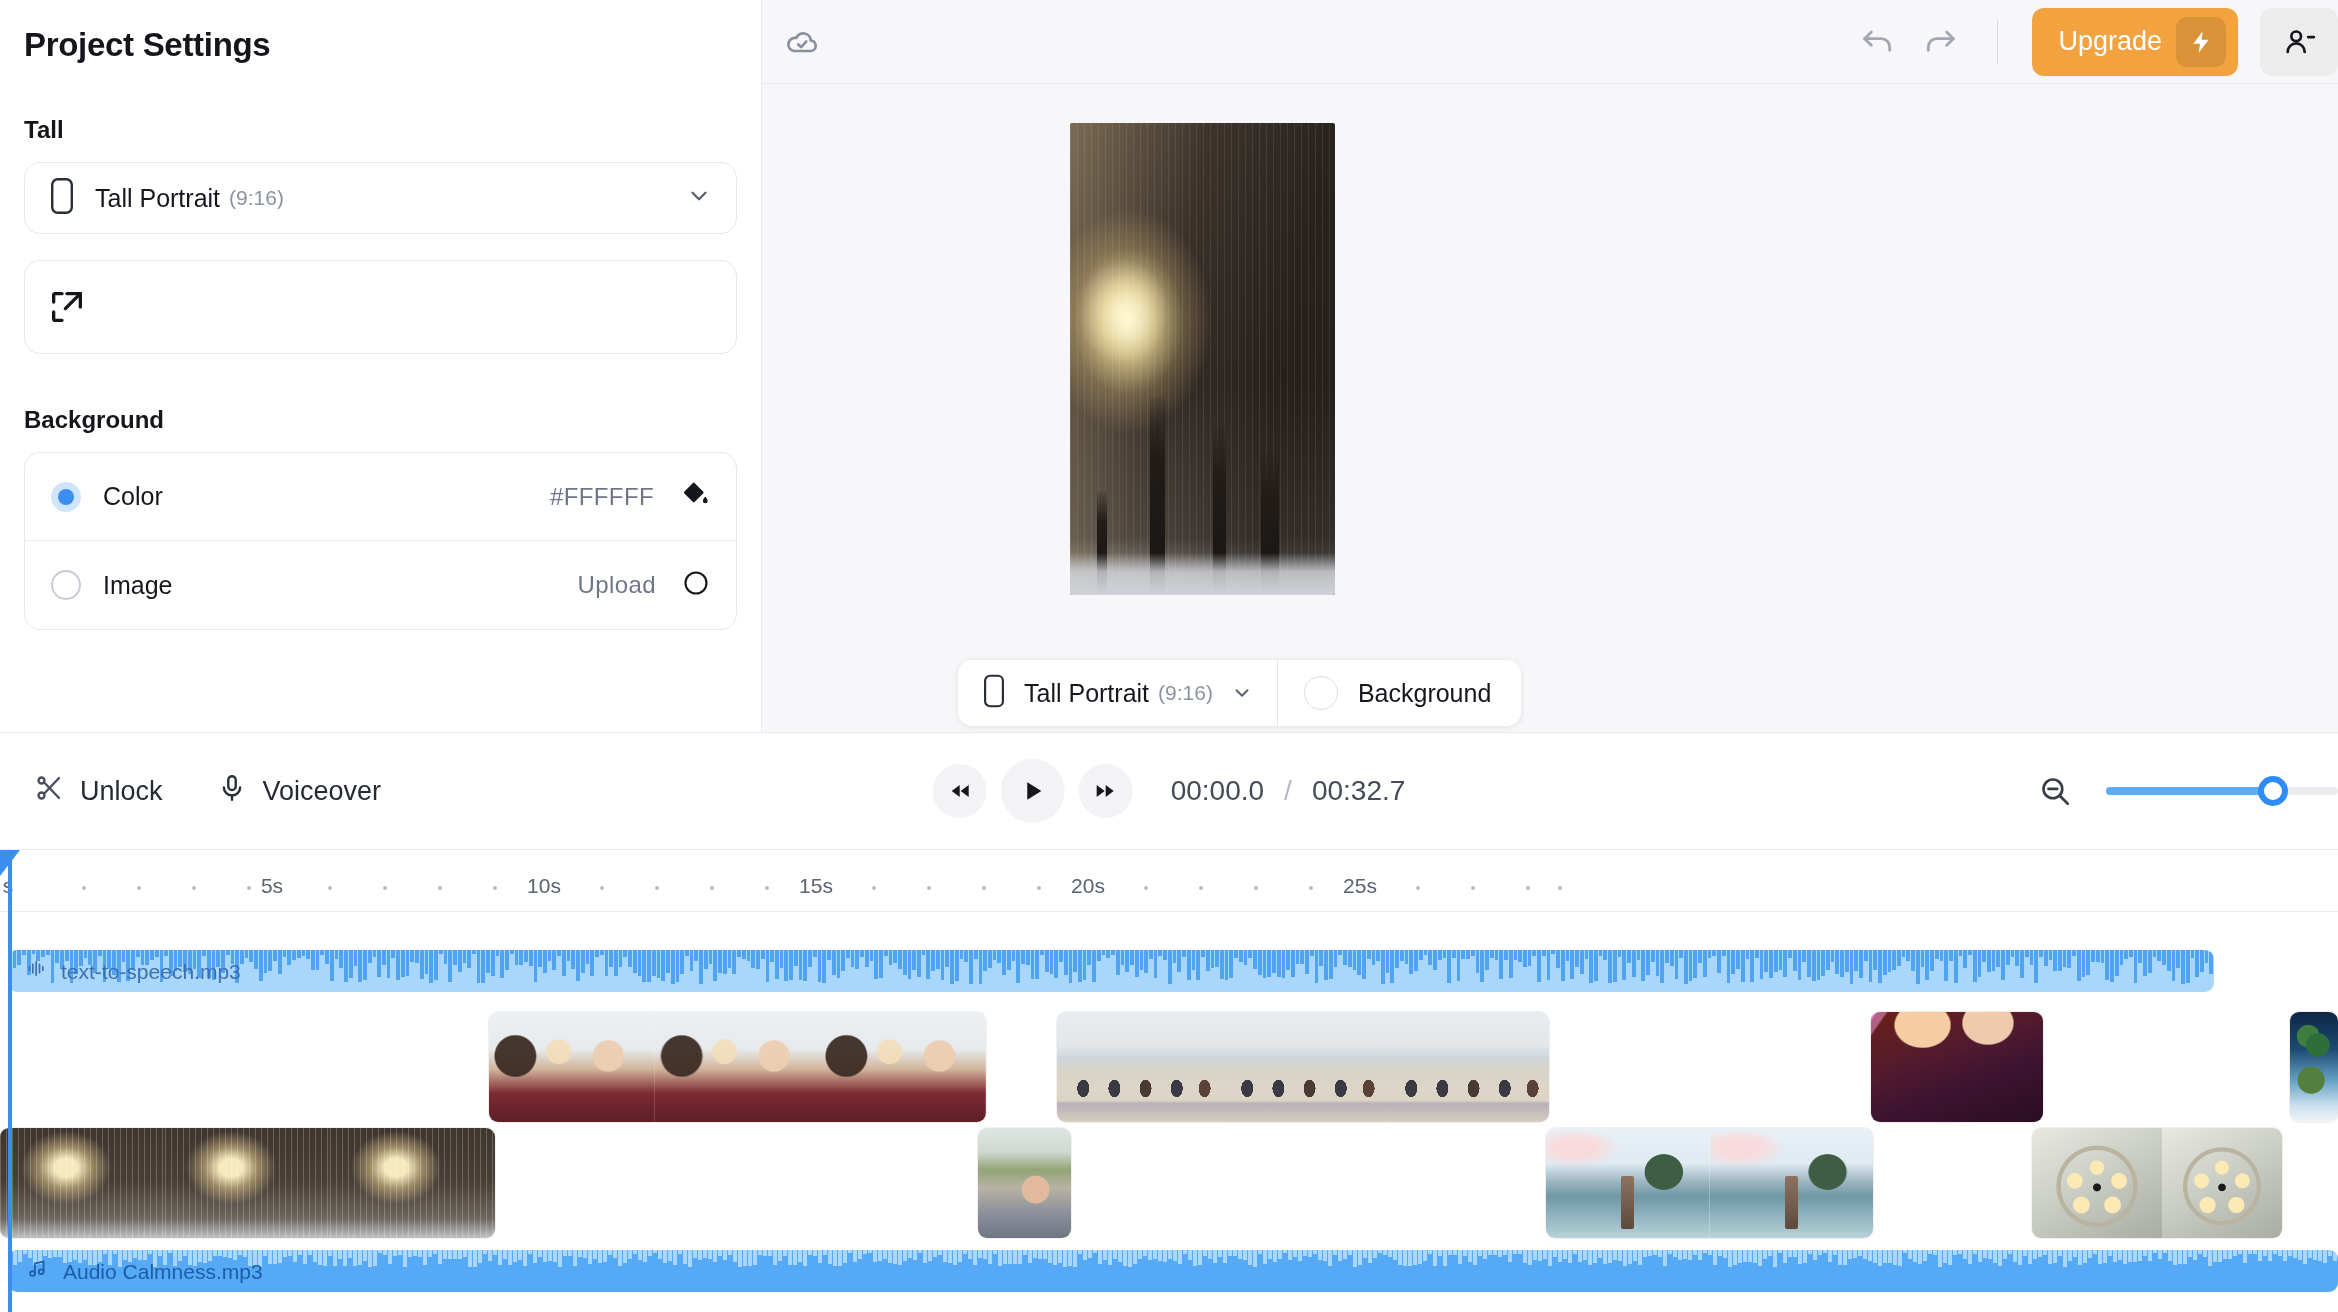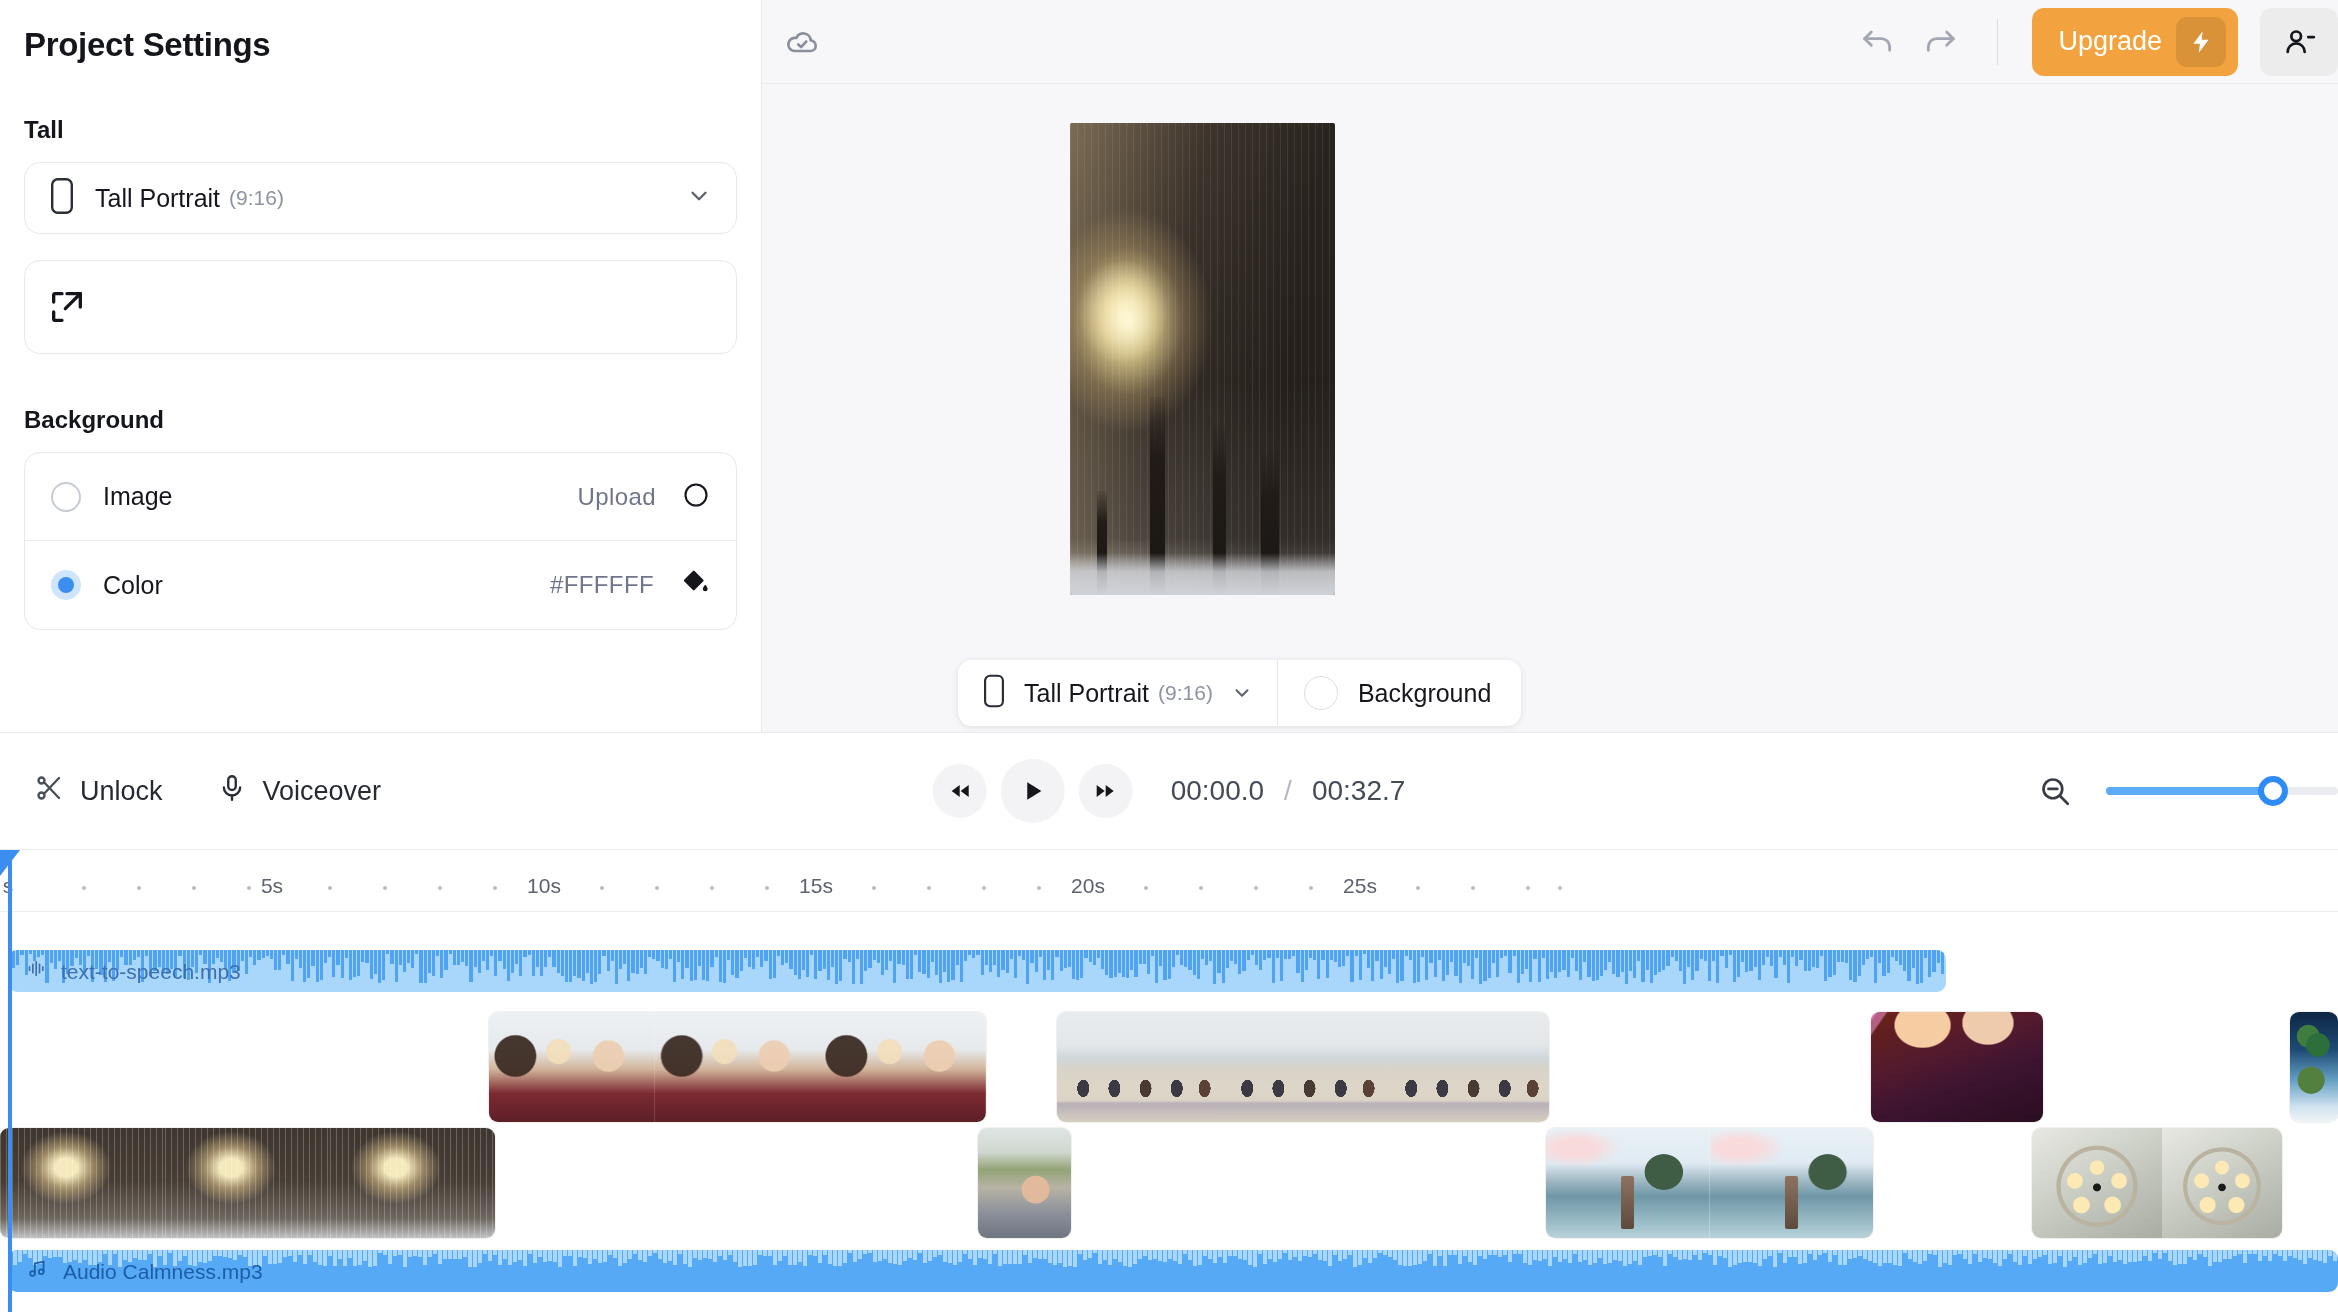--- a/index.html
+++ b/index.html
@@ -364,38 +364,38 @@
             <path d="M20 4v8"></path>
             <path d="M20 4l-9 9"></path>
         </svg>
       </span>
     </div>
 
     <div class="section-label">Background</div>
 
     <div class="card bg-card">
       <div class="bg-row">
-        <span class="radio"></span>
-        <span class="bg-name">Image</span>
-        <span class="bg-value">Upload</span>
-        <span class="bucket">
-          <svg width="28" height="28" viewBox="0 0 24 24" fill="none" stroke="#14161c" stroke-width="1.8">
-              <circle cx="12" cy="12" r="9"></circle>
-            </svg>
-        </span>
-      </div>
-      <div class="bg-row">
         <span class="radio on"></span>
         <span class="bg-name">Color</span>
         <span class="bg-value">#FFFFFF</span>
         <span class="bucket">
           <svg width="30" height="30" viewBox="0 0 24 24" fill="none" stroke="#14161c" stroke-width="1.8" stroke-linejoin="round">
             <path d="M11 3 L18 10 L11 17 L4 10 Z" fill="#14161c" stroke="#14161c"></path>
             <path d="M20.5 13.5c1.2 1.5 1.6 2.4 1.6 3.2a1.9 1.9 0 0 1-3.8 0c0-.8.5-1.7 1.6-3.2z" fill="#14161c" stroke="none"></path>
           </svg>
+        </span>
+      </div>
+      <div class="bg-row">
+        <span class="radio"></span>
+        <span class="bg-name">Image</span>
+        <span class="bg-value">Upload</span>
+        <span class="bucket">
+          <svg width="28" height="28" viewBox="0 0 24 24" fill="none" stroke="#14161c" stroke-width="1.8">
+              <circle cx="12" cy="12" r="9"></circle>
+            </svg>
         </span>
       </div>
     </div>
   </aside>
 
   <header class="header">
     <span class="cloud-icon">
       <svg width="36" height="36" viewBox="0 0 24 24" fill="none" stroke="currentColor" stroke-width="1.8" stroke-linecap="round" stroke-linejoin="round">
         <path d="M6.5 18h11a3.5 3.5 0 0 0 .3-7A5 5 0 0 0 8.2 9.3 4 4 0 0 0 6.5 18z"></path>
         <polyline points="9.5 13.6 11.4 15.4 14.8 11.7"></polyline>
@@ -566,21 +566,21 @@
           <span class="tick-dot" style="left: 1560px;"></span>
         </div>
     </div>
 
     <div class="playhead">
       <div class="playhead-head"></div>
     </div>
 
 
     <div class="track" style="top:100px;left:8px;height:42px;width:2330px">
-      <div class="wave-clip tts" id="tts-clip" style="left:0;top:0;width:1938px;height:42px">
+      <div class="wave-clip tts" id="tts-clip" style="left:0;top:0;width:2206px;height:42px">
         <div class="bars" id="tts-bars">
             <span style="width: 4px; margin-right: 1px; height: 9.5px; background: rgb(79, 163, 240);"></span>
             <span style="width: 4px; margin-right: 1px; height: 18.2px; background: rgb(79, 163, 240);"></span>
             <span style="width: 4px; margin-right: 1px; height: 14.7px; background: rgb(79, 163, 240);"></span>
             <span style="width: 4px; margin-right: 1px; height: 5.4px; background: rgb(79, 163, 240);"></span>
             <span style="width: 4px; margin-right: 1px; height: 24.7px; background: rgb(79, 163, 240);"></span>
             <span style="width: 4px; margin-right: 1px; height: 4.2px; background: rgb(79, 163, 240);"></span>
             <span style="width: 4px; margin-right: 1px; height: 11.1px; background: rgb(79, 163, 240);"></span>
             <span style="width: 4px; margin-right: 1px; height: 6.8px; background: rgb(79, 163, 240);"></span>
             <span style="width: 4px; margin-right: 1px; height: 5.4px; background: rgb(79, 163, 240);"></span>

